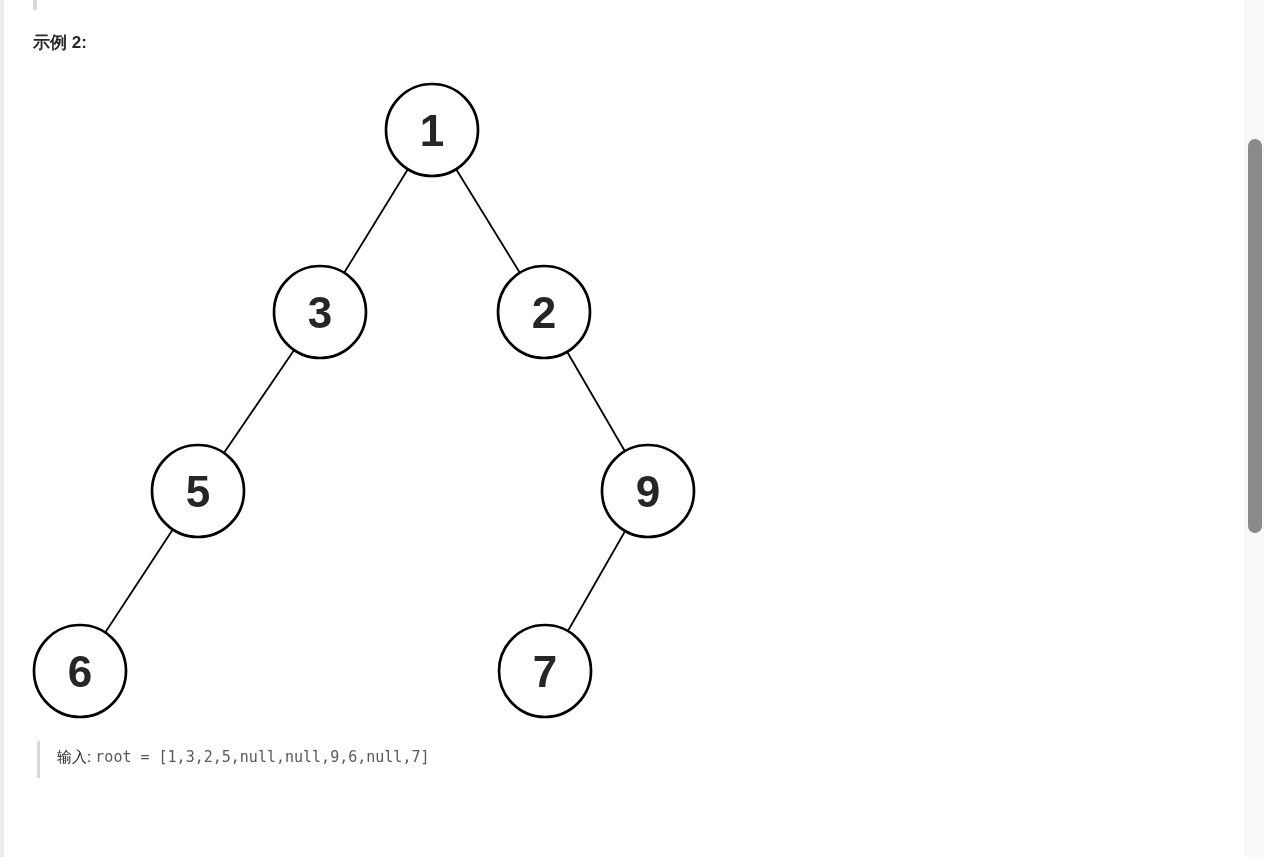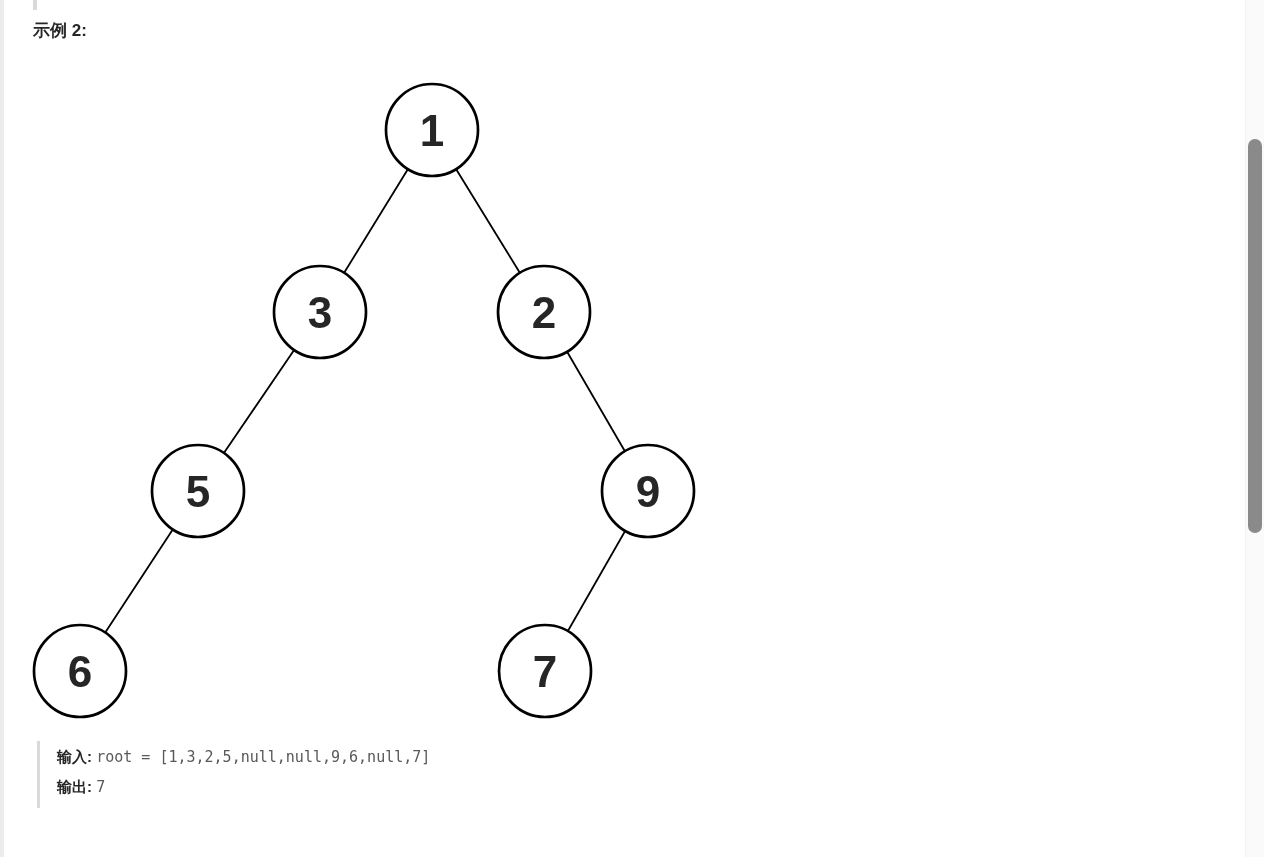--- a/index.html
+++ b/index.html
@@ -24,41 +24,41 @@
   }
   .panel-edge{
     position:absolute;left:0;top:0;width:4px;height:857px;
     background:var(--panel-edge);
   }
   .pre-border-remnant{
     position:absolute;left:33px;top:0;width:4px;height:10px;
     background:var(--pre-border);
   }
   .heading{
-    position:absolute;left:33px;top:20px;
+    position:absolute;left:33px;top:32px;
     font-size:17px;line-height:22px;font-weight:700;
     color:var(--text-primary);
   }
   .tree-svg{
     position:absolute;left:0;top:0;width:760px;height:740px;
   }
   .tree-svg text{
     font-family:"Liberation Sans", sans-serif;
     font-weight:700;
     font-size:44px;
   }
   .example-pre{
     position:absolute;left:37px;top:741px;
     border-left:3px solid var(--pre-border);
     padding:1px 14px 6px 17px;
     font-size:15px;line-height:29px;
     white-space:nowrap;
   }
   .line-label{
-    font-weight:700;
+    font-weight:400;
     color:var(--text-primary);
     font-family:"Liberation Sans", sans-serif;
   }
   .line-value{
     color:var(--text-secondary);
     font-family:"DejaVu Sans Mono", monospace;
   }
   .scroll-track{
     position:absolute;right:0;top:0;width:19px;height:857px;
     background:var(--scroll-track);
@@ -99,20 +99,16 @@
     <text x="80" y="671" text-anchor="middle" dy="0.36em" fill="#262626">6</text>
     <circle cx="545" cy="671" r="46" fill="#ffffff" stroke="#000000" stroke-width="2.7"></circle>
     <text x="545" y="671" text-anchor="middle" dy="0.36em" fill="#262626">7</text>
   </svg>
 
 <div class="example-pre">
   <div>
     <span class="line-label">输入:</span>
     <span class="line-value">root = [1,3,2,5,null,null,9,6,null,7]</span>
   </div>
-  <div>
-    <span class="line-label">输出:</span>
-    <span class="line-value">7</span>
-  </div>
 </div>
 
 <div class="scroll-track"></div>
 <div class="scroll-thumb"></div>
 
 </body></html>

